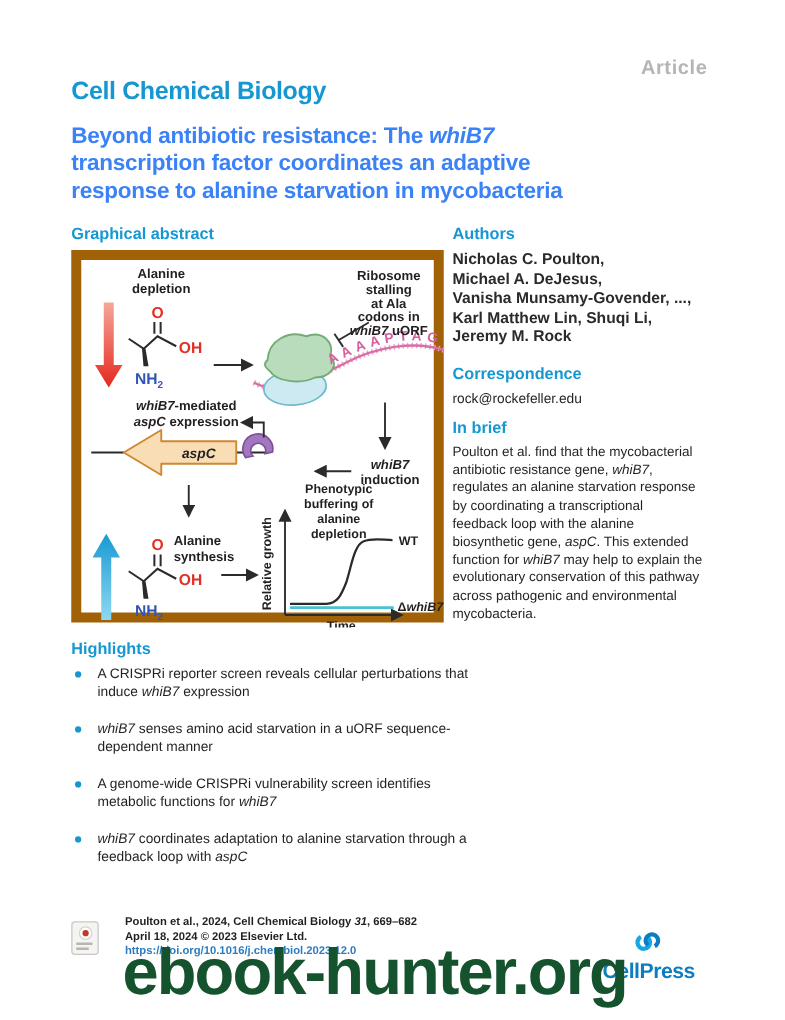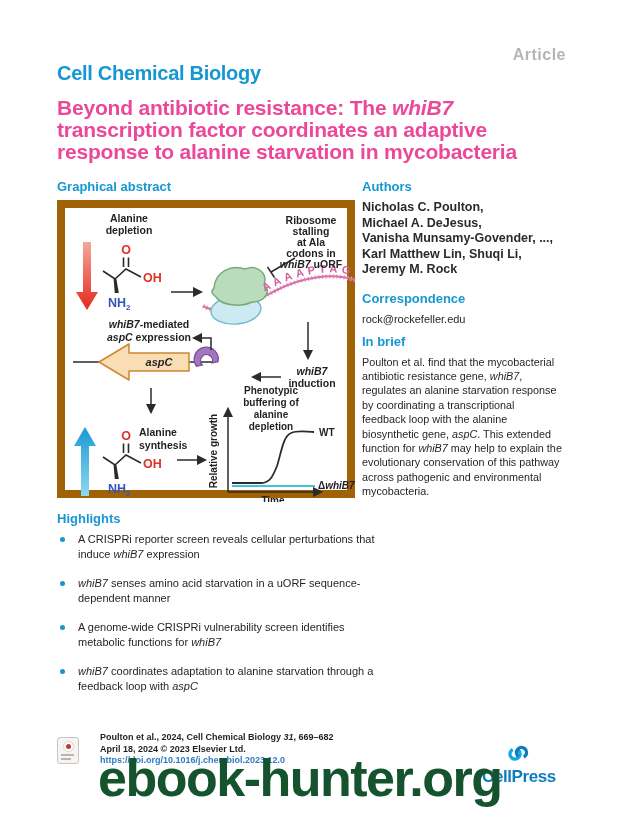--- a/index.html
+++ b/index.html
@@ -3,22 +3,22 @@
 <meta charset="utf-8">
 <style>
   html,body{margin:0;padding:0;background:#ffffff;}
   .page{position:relative;width:628px;height:816px;background:#fff;overflow:hidden;
         font-family:"Liberation Sans","DejaVu Sans",sans-serif;color:#231f20;}
 
   .article-label{position:absolute;top:46px;right:62px;font-size:16px;font-weight:bold;
                  color:#b3b5b7;letter-spacing:.5px;}
   .journal{position:absolute;left:57px;top:62px;margin:0;font-size:20px;font-weight:bold;
            color:#1697d2;letter-spacing:-.3px;}
-  .paper-title{position:absolute;left:57px;top:97px;margin:0;width:480px;font-size:21px;
-               font-weight:bold;line-height:22px;color:#ec4899;letter-spacing:-.2px;}
+  .paper-title{position:absolute;left:57px;top:97px;margin:0;width:480px;font-size:18px;
+               font-weight:bold;line-height:22px;color:#3b82f6;letter-spacing:-.2px;}
 
   .sec-heading{font-size:13px;font-weight:bold;color:#1697d2;margin:0 0 6px 0;}
 
   .ga-block{position:absolute;left:57px;top:179px;}
   .figure-box{width:298px;height:298px;border:8px solid #a16207;box-sizing:border-box;background:#fff;}
 
   .right-col{position:absolute;left:362px;top:179px;width:212px;}
   .authors-list{font-size:12.5px;font-weight:bold;line-height:15.5px;color:#2a2a2a;margin-bottom:13px;}
   .email{font-size:11px;line-height:14px;margin-bottom:8px;}
   .email a{color:#231f20;text-decoration:none;}

